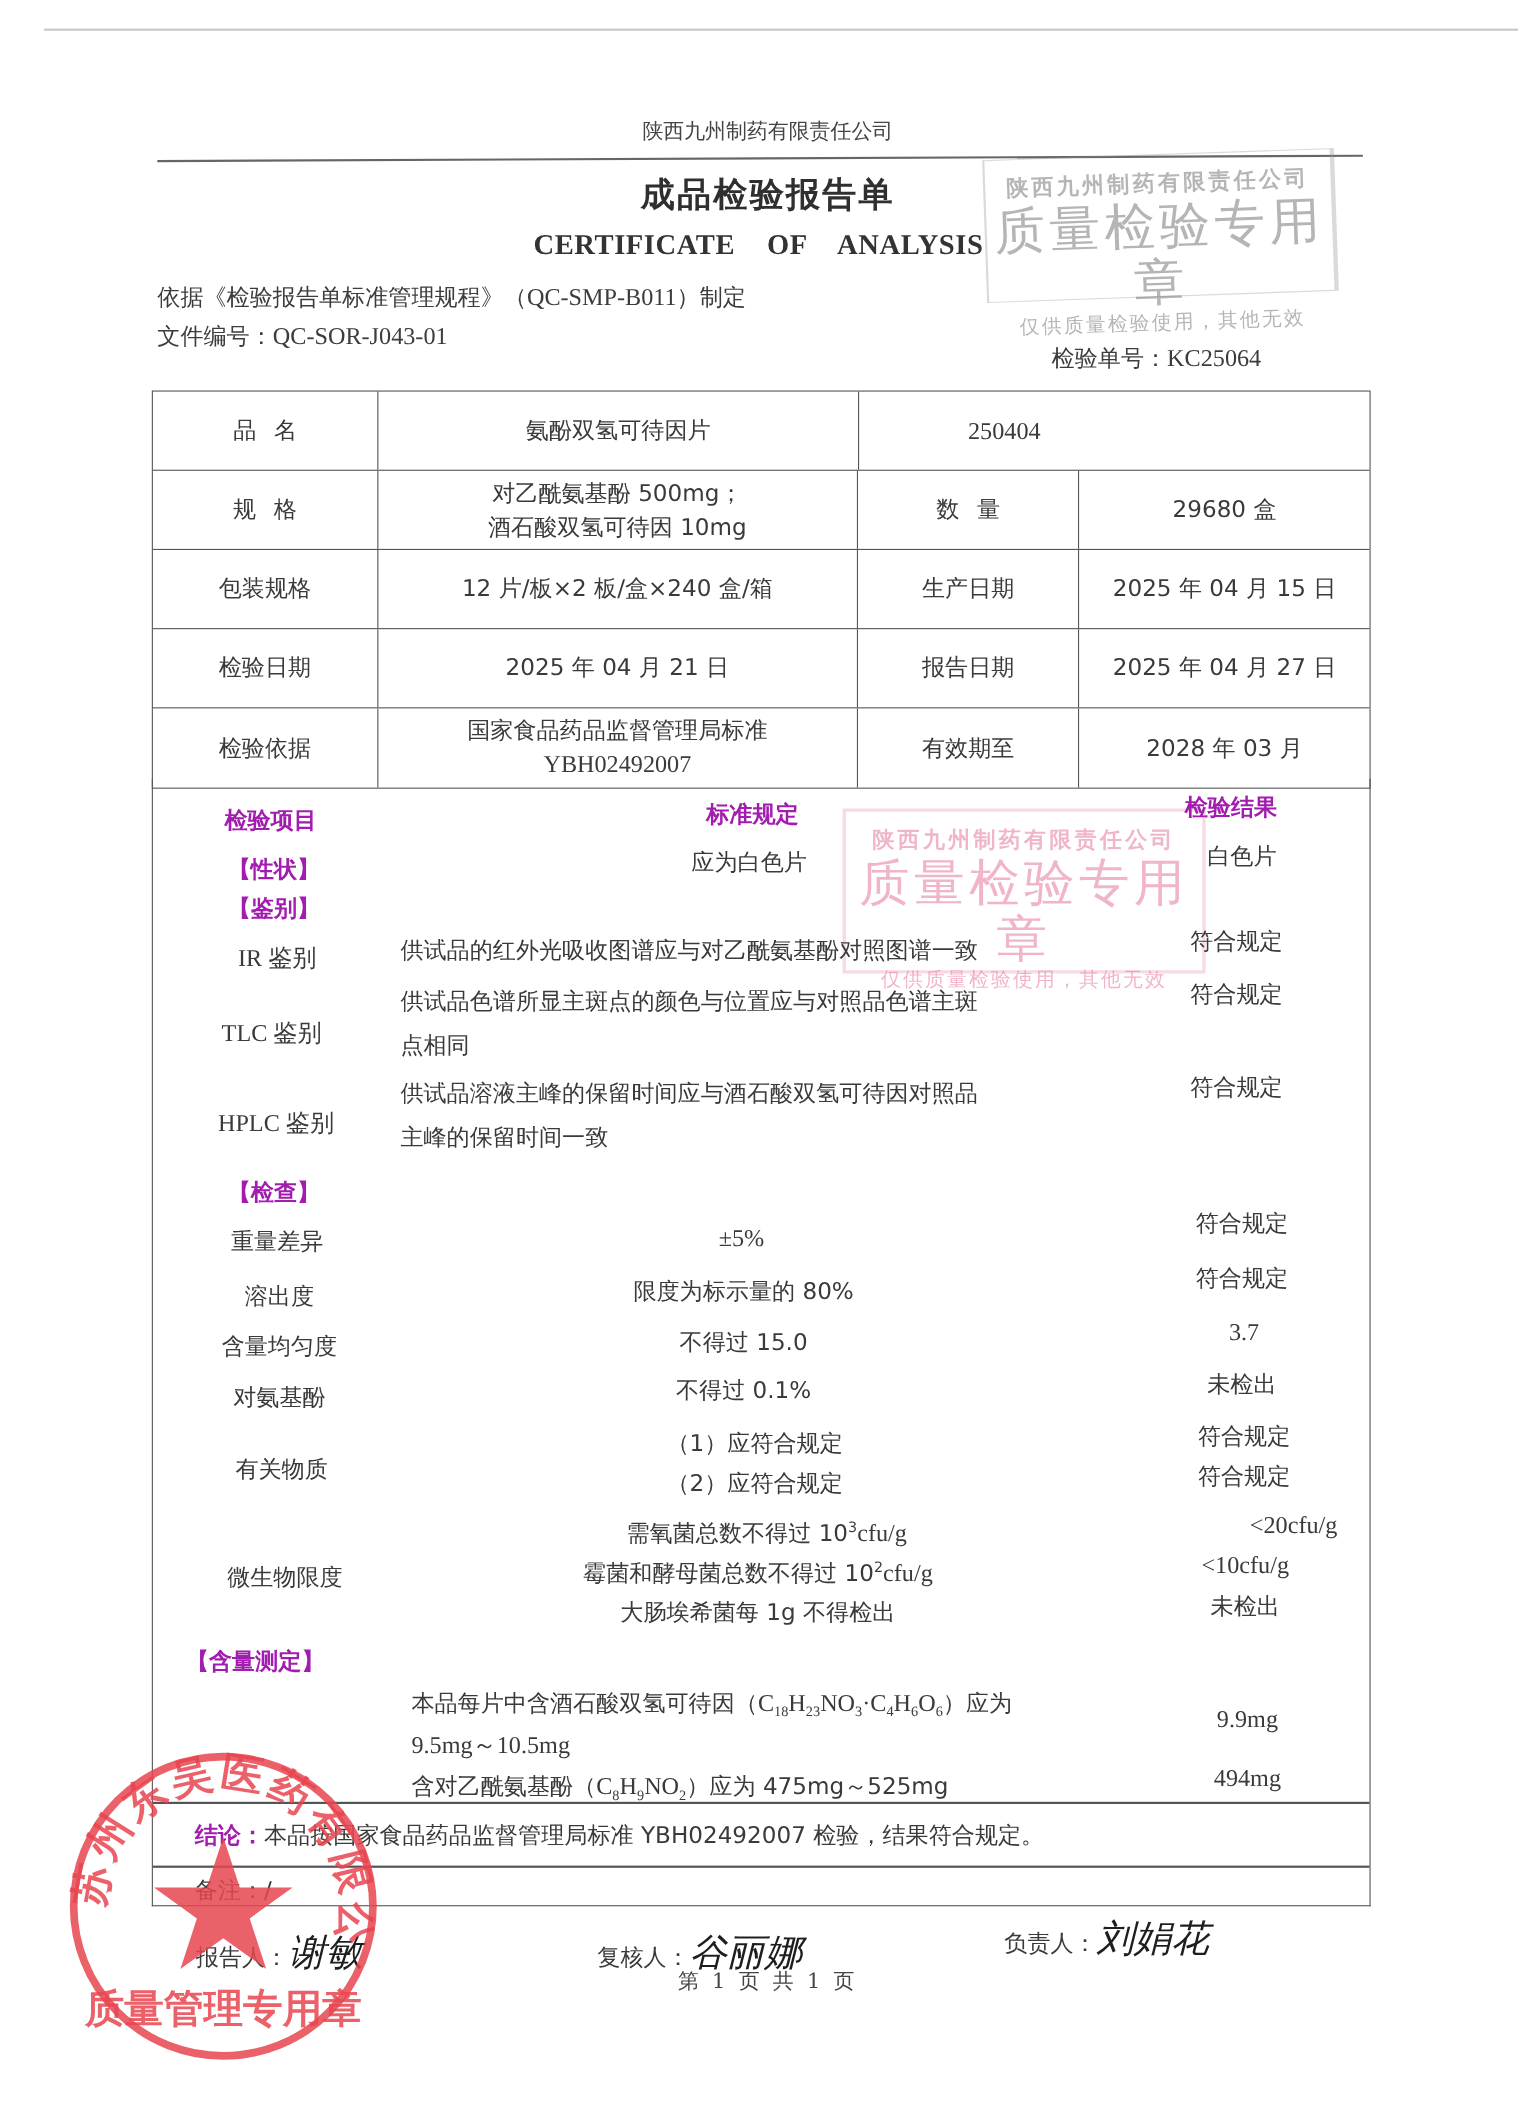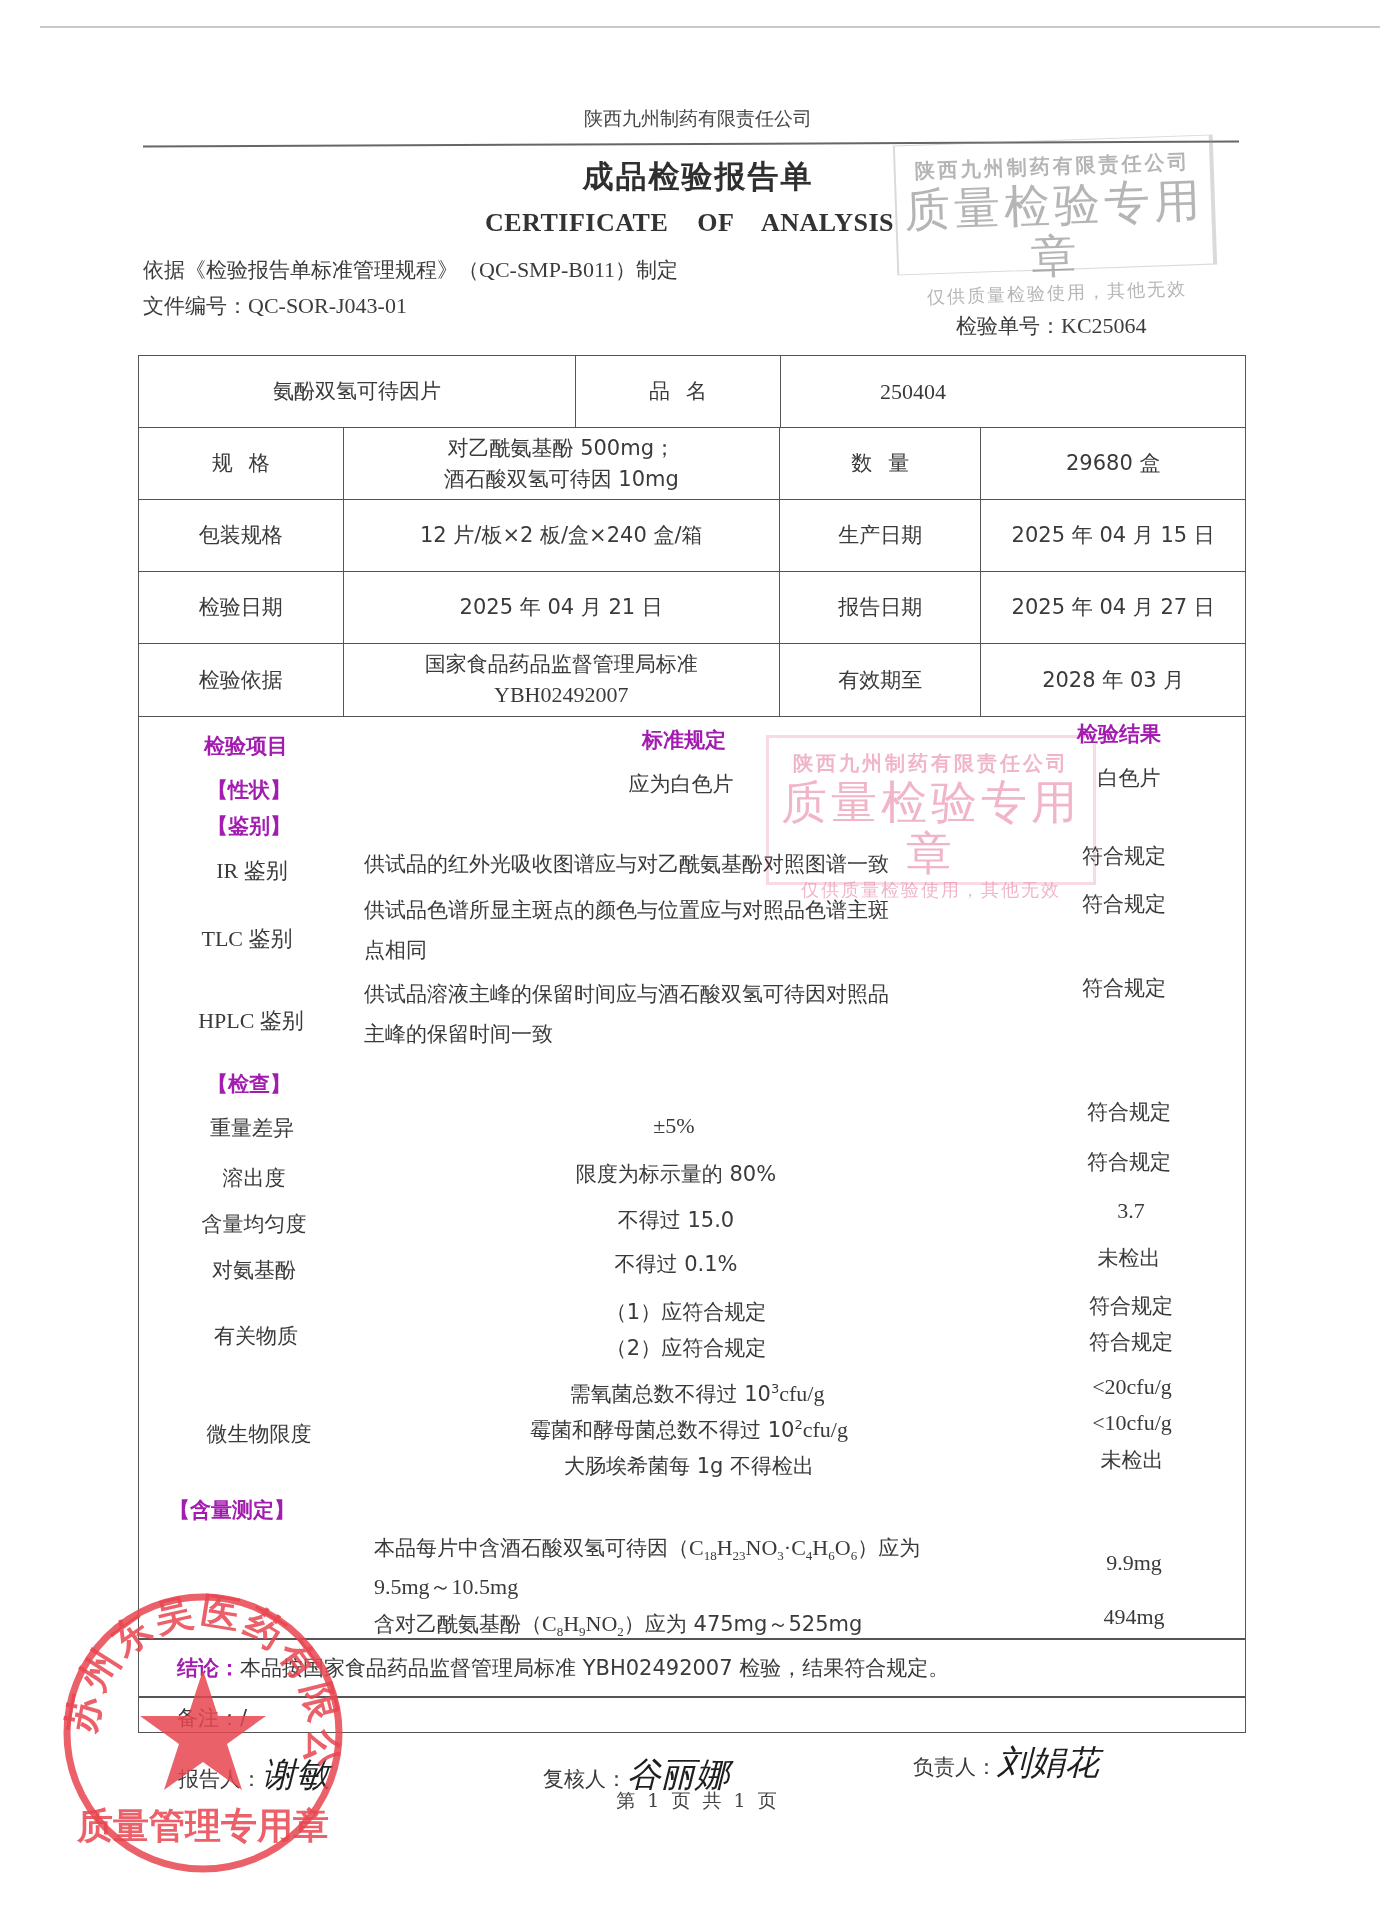--- a/index.html
+++ b/index.html
@@ -70,25 +70,25 @@
 </div>
 <div class="abs meta-line docno">
   <span>文件编号：</span><span class="latin">QC-SOR-J043-01</span>
 </div>
 <div class="abs meta-line reportno">
   <span>检验单号：</span><span class="latin">KC25064</span>
 </div>
 
 <div class="abs hdr">
   <div class="hrow" style="height:72px">
+    <div class="hcell c1">
+        <span class="spaced">品名</span>
+      </div>
     <div class="hcell c2">
         <span>氨酚双氢可待因片</span>
-      </div>
-    <div class="hcell c1">
-        <span class="spaced">品名</span>
       </div>
     <div class="hcell c4">
         <span class="latin">250404</span>
       </div>
   </div>
   <div class="hrow" style="height:72px">
     <div class="hcell c1">
         <span class="spaced">规格</span>
       </div>
     <div class="hcell c2">
@@ -200,21 +200,21 @@
   <div class="t center" style="left:117px; top:614px;">有关物质</div>
   <div class="t center" style="left:547px; top:590px;">（1）应符合规定</div>
   <div class="t center" style="left:547px; top:626px;">（2）应符合规定</div>
   <div class="t center" style="left:992px; top:584px;">符合规定</div>
   <div class="t center" style="left:992px; top:620px;">符合规定</div>
 
   <div class="t center" style="left:120px; top:712px;">微生物限度</div>
   <div class="t center" style="left:558px; top:672px;"><span>需氧菌总数不得过 10</span><sup>3</sup><span class="latin">cfu/g</span></div>
   <div class="t center" style="left:550px; top:708px;"><span>霉菌和酵母菌总数不得过 10</span><sup>2</sup><span class="latin">cfu/g</span></div>
   <div class="t center" style="left:550px; top:744px;">大肠埃希菌每 1g 不得检出</div>
-  <div class="t center" style="left:993px; top:666px;"><span class="latin">&lt;20cfu/g</span></div>
+  <div class="t center" style="left:1037px; top:666px;"><span class="latin">&lt;20cfu/g</span></div>
   <div class="t center" style="left:993px; top:702px;"><span class="latin">&lt;10cfu/g</span></div>
   <div class="t center" style="left:993px; top:738px;">未检出</div>
 
   <div class="t bold" style="left:30px; top:788px;">【含量测定】</div>
   <div class="t" style="left:235px; top:826px;">本品每片中含酒石酸双氢可待因（<span class="latin">C<sub>18</sub>H<sub>23</sub>NO<sub>3</sub>·C<sub>4</sub>H<sub>6</sub>O<sub>6</sub></span><span>）应为</span></div>
   <div class="t" style="left:235px; top:864px;"><span class="latin">9.5mg～10.5mg</span></div>
   <div class="t center" style="left:995px; top:842px;"><span class="latin">9.9mg</span></div>
   <div class="t" style="left:235px; top:902px;"><span>含对乙酰氨基酚（</span><span class="latin">C<sub>8</sub>H<sub>9</sub>NO<sub>2</sub></span><span>）应为 475mg～525mg</span></div>
   <div class="t center" style="left:995px; top:896px;"><span class="latin">494mg</span></div>
 

